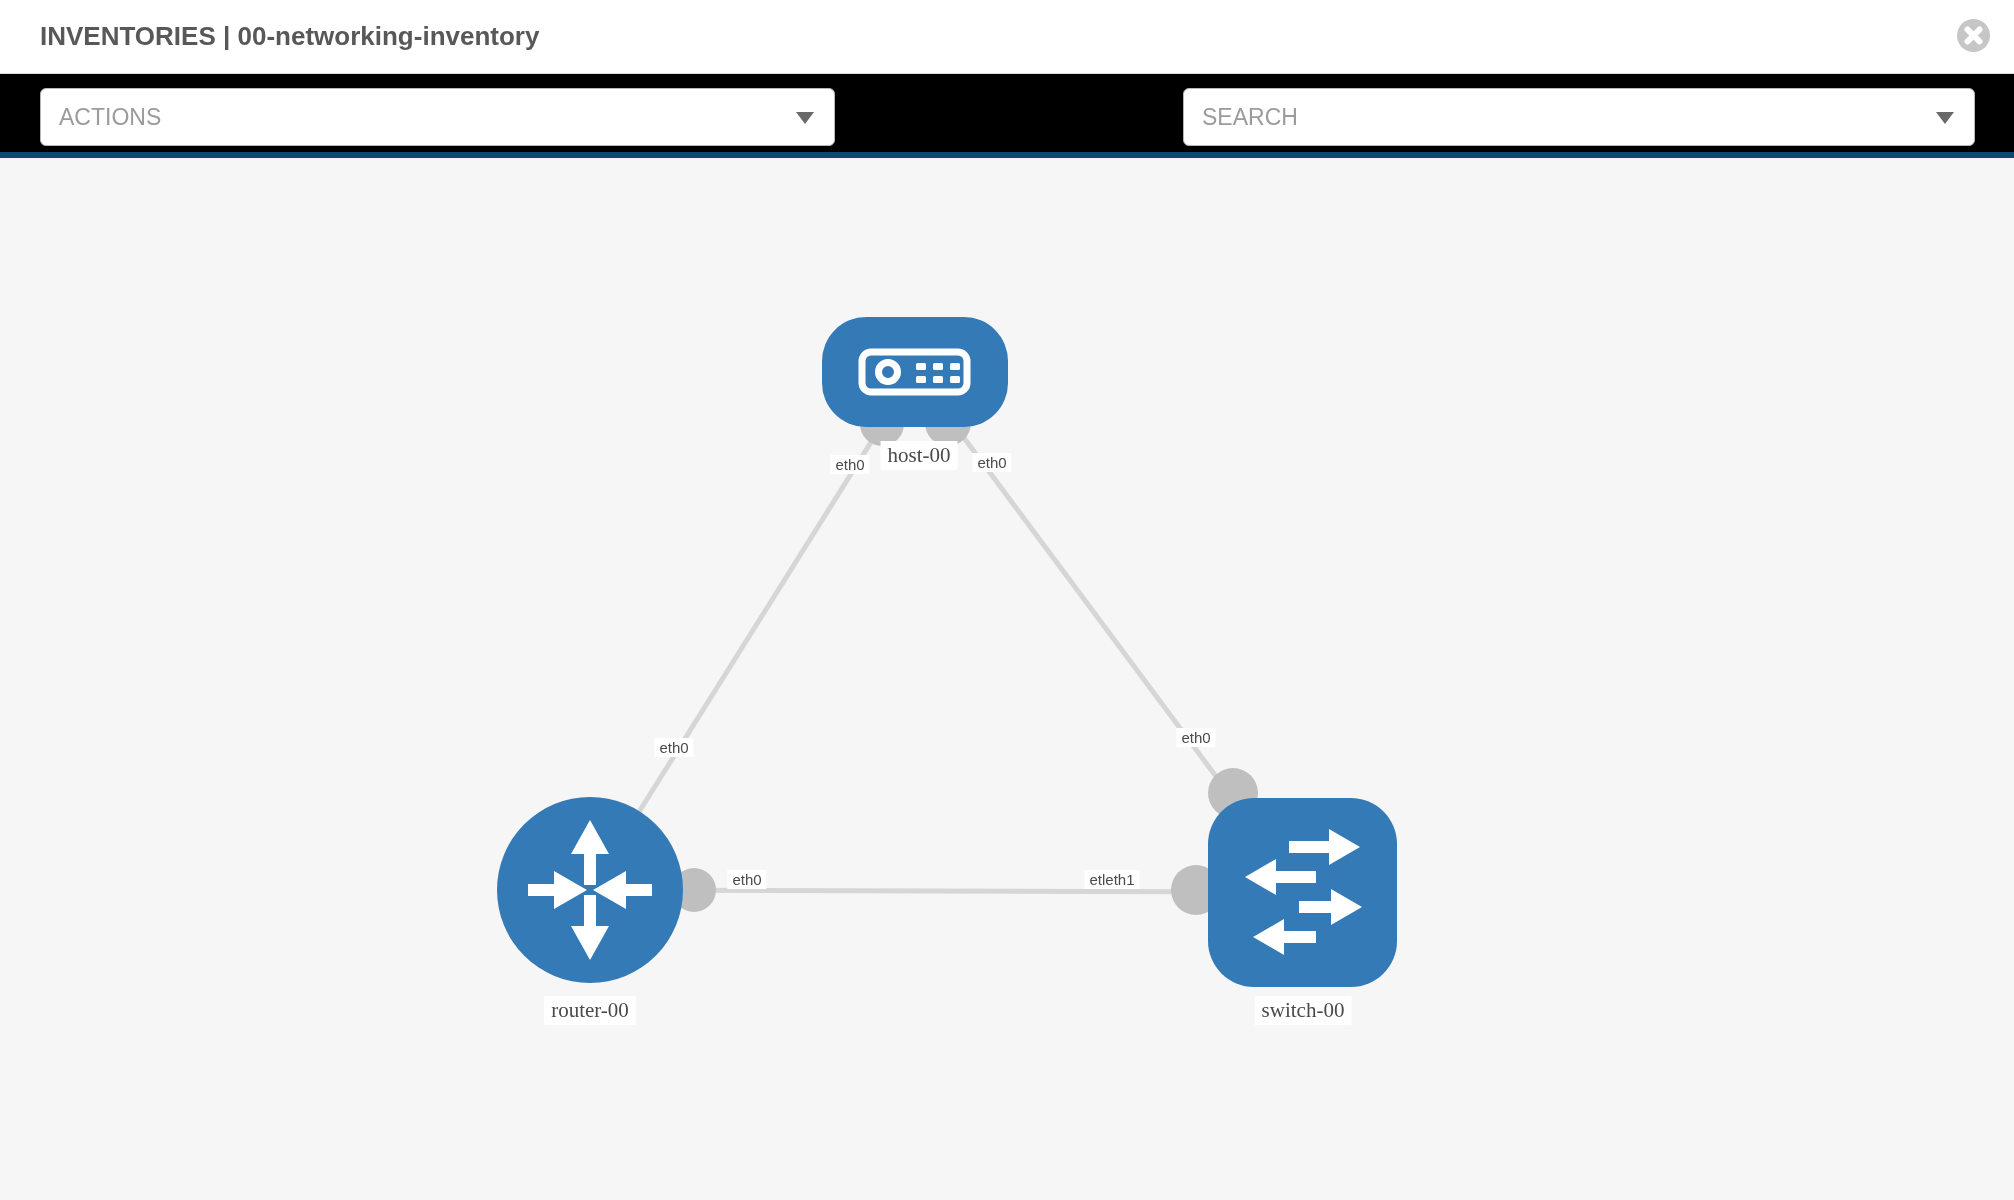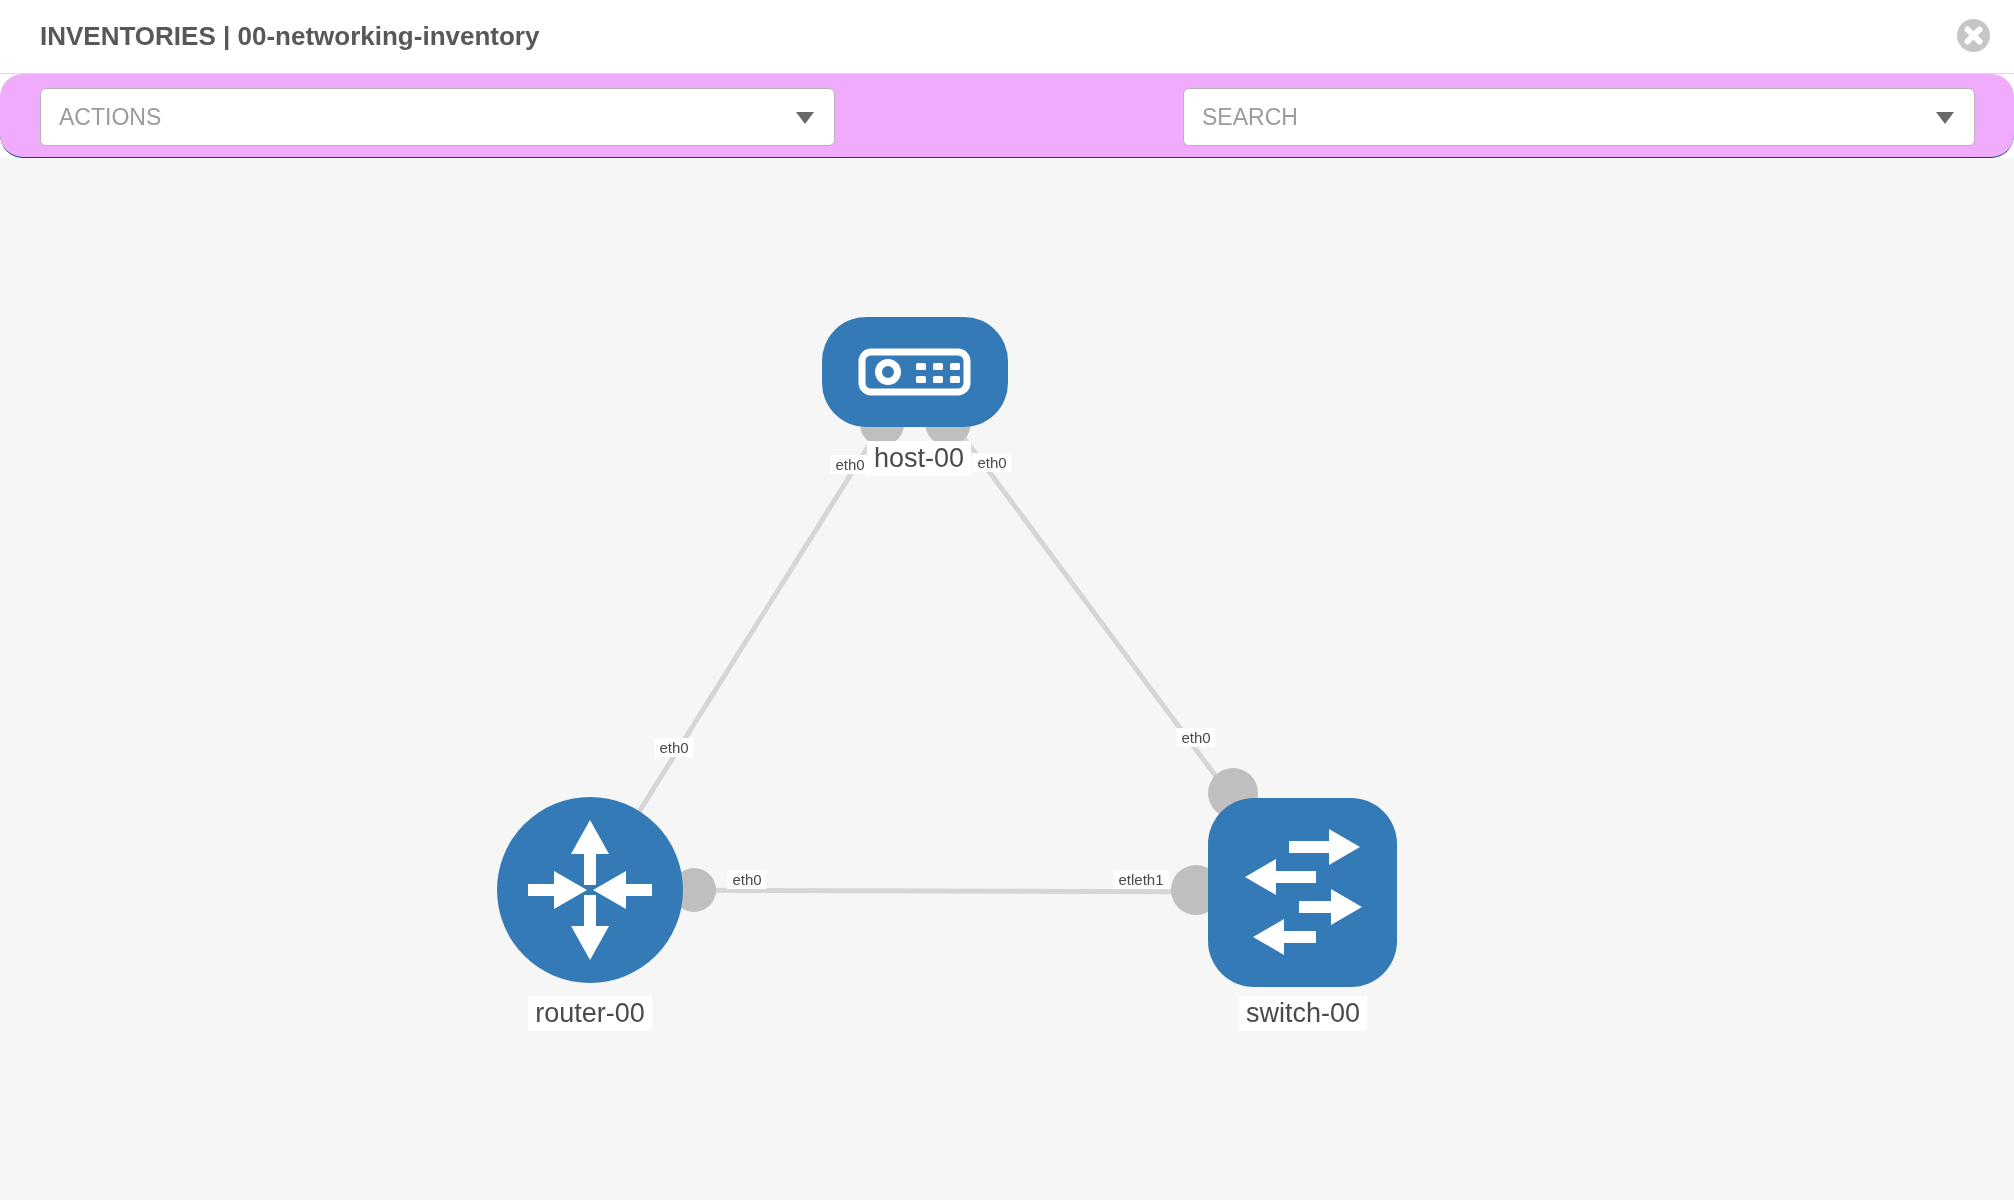--- a/index.html
+++ b/index.html
@@ -10,21 +10,21 @@
   
   .header { position:absolute; left:0; top:0; width:2014px; height:74px;
     background:#ffffff; border-bottom:1px solid #d9d9d9;
     display:flex; align-items:center; }
   .header-title { margin-left:40px; font-size:26px; font-weight:bold; color:#585858; }
   .close-btn { position:absolute; right:24px; top:19px; width:33px; height:33px;
     border:none; background:transparent; cursor:pointer; padding:0; }
 
   
   .toolbar { position:absolute; left:0; top:74px; width:2014px; height:84px;
-    background:#f0abfc; border-bottom:1px solid #0c4a6e;border-radius:23px; }
+    background:#000000; border-bottom:6px solid #0c4a6e; }
   .dropdown { position:absolute; top:14px; height:58px; background:#ffffff;
     border:1px solid #b6b6b6; border-radius:6px; display:flex; align-items:center;
     cursor:pointer; }
   .dropdown-label { margin-left:18px; font-size:23px; color:#9b9b9b; }
   .caret { position:absolute; right:20px; top:50%; margin-top:-5px; width:0; height:0;
     border-left:9px solid transparent; border-right:9px solid transparent;
     border-top:12px solid #696969; }
   .dd-actions { left:40px;  width:795px; }
   .dd-search  { left:1183px; width:792px;text-align:right; }
   .tool-icon-btn { position:absolute; top:98px; width:40px; height:40px; border:none;
@@ -33,21 +33,21 @@
   .btn-wrench { left:1046px; }
   .btn-key    { left:1114px; }
 
   
   .canvas { position:absolute; left:0; top:158px; width:2014px; height:1042px;
     background:#f6f6f6; }
   .topo-svg { position:absolute; left:0; top:0; }
 
   .node-label, .if-label { position:absolute; background:#ffffff; color:#4a4a4a;
     white-space:nowrap; transform:translateX(-50%); z-index:5; }
-  .node-label { font-size:27px; padding:2px 7px; }
+  .node-label { font-size:21px; padding:2px 7px;font-family:Liberation Serif, serif; }
   .if-label   { font-size:15px; padding:1px 5px; }
 </style>
 </head>
 <body>
 
 <div class="page">
 
   <div class="header">
     <div class="header-title">INVENTORIES | 00-networking-inventory</div>
     <button class="close-btn">
@@ -148,17 +148,17 @@
 
     <div class="node-label" style="left:919px;  top:283px;">host-00</div>
     <div class="node-label" style="left:590px;  top:838px;">router-00</div>
     <div class="node-label" style="left:1303px; top:838px;">switch-00</div>
 
     <div class="if-label" style="left:850px;  top:297px;">eth0</div>
     <div class="if-label" style="left:992px;  top:295px;">eth0</div>
     <div class="if-label" style="left:674px;  top:580px;">eth0</div>
     <div class="if-label" style="left:1196px; top:570px;">eth0</div>
     <div class="if-label" style="left:747px;  top:712px;">eth0</div>
-    <div class="if-label" style="left:1141px; top:712px;">etleth1</div>
+    <div class="if-label" style="left:1112px; top:712px;">etleth1</div>
 
   </div>
 
 </div>
 
 </body></html>

